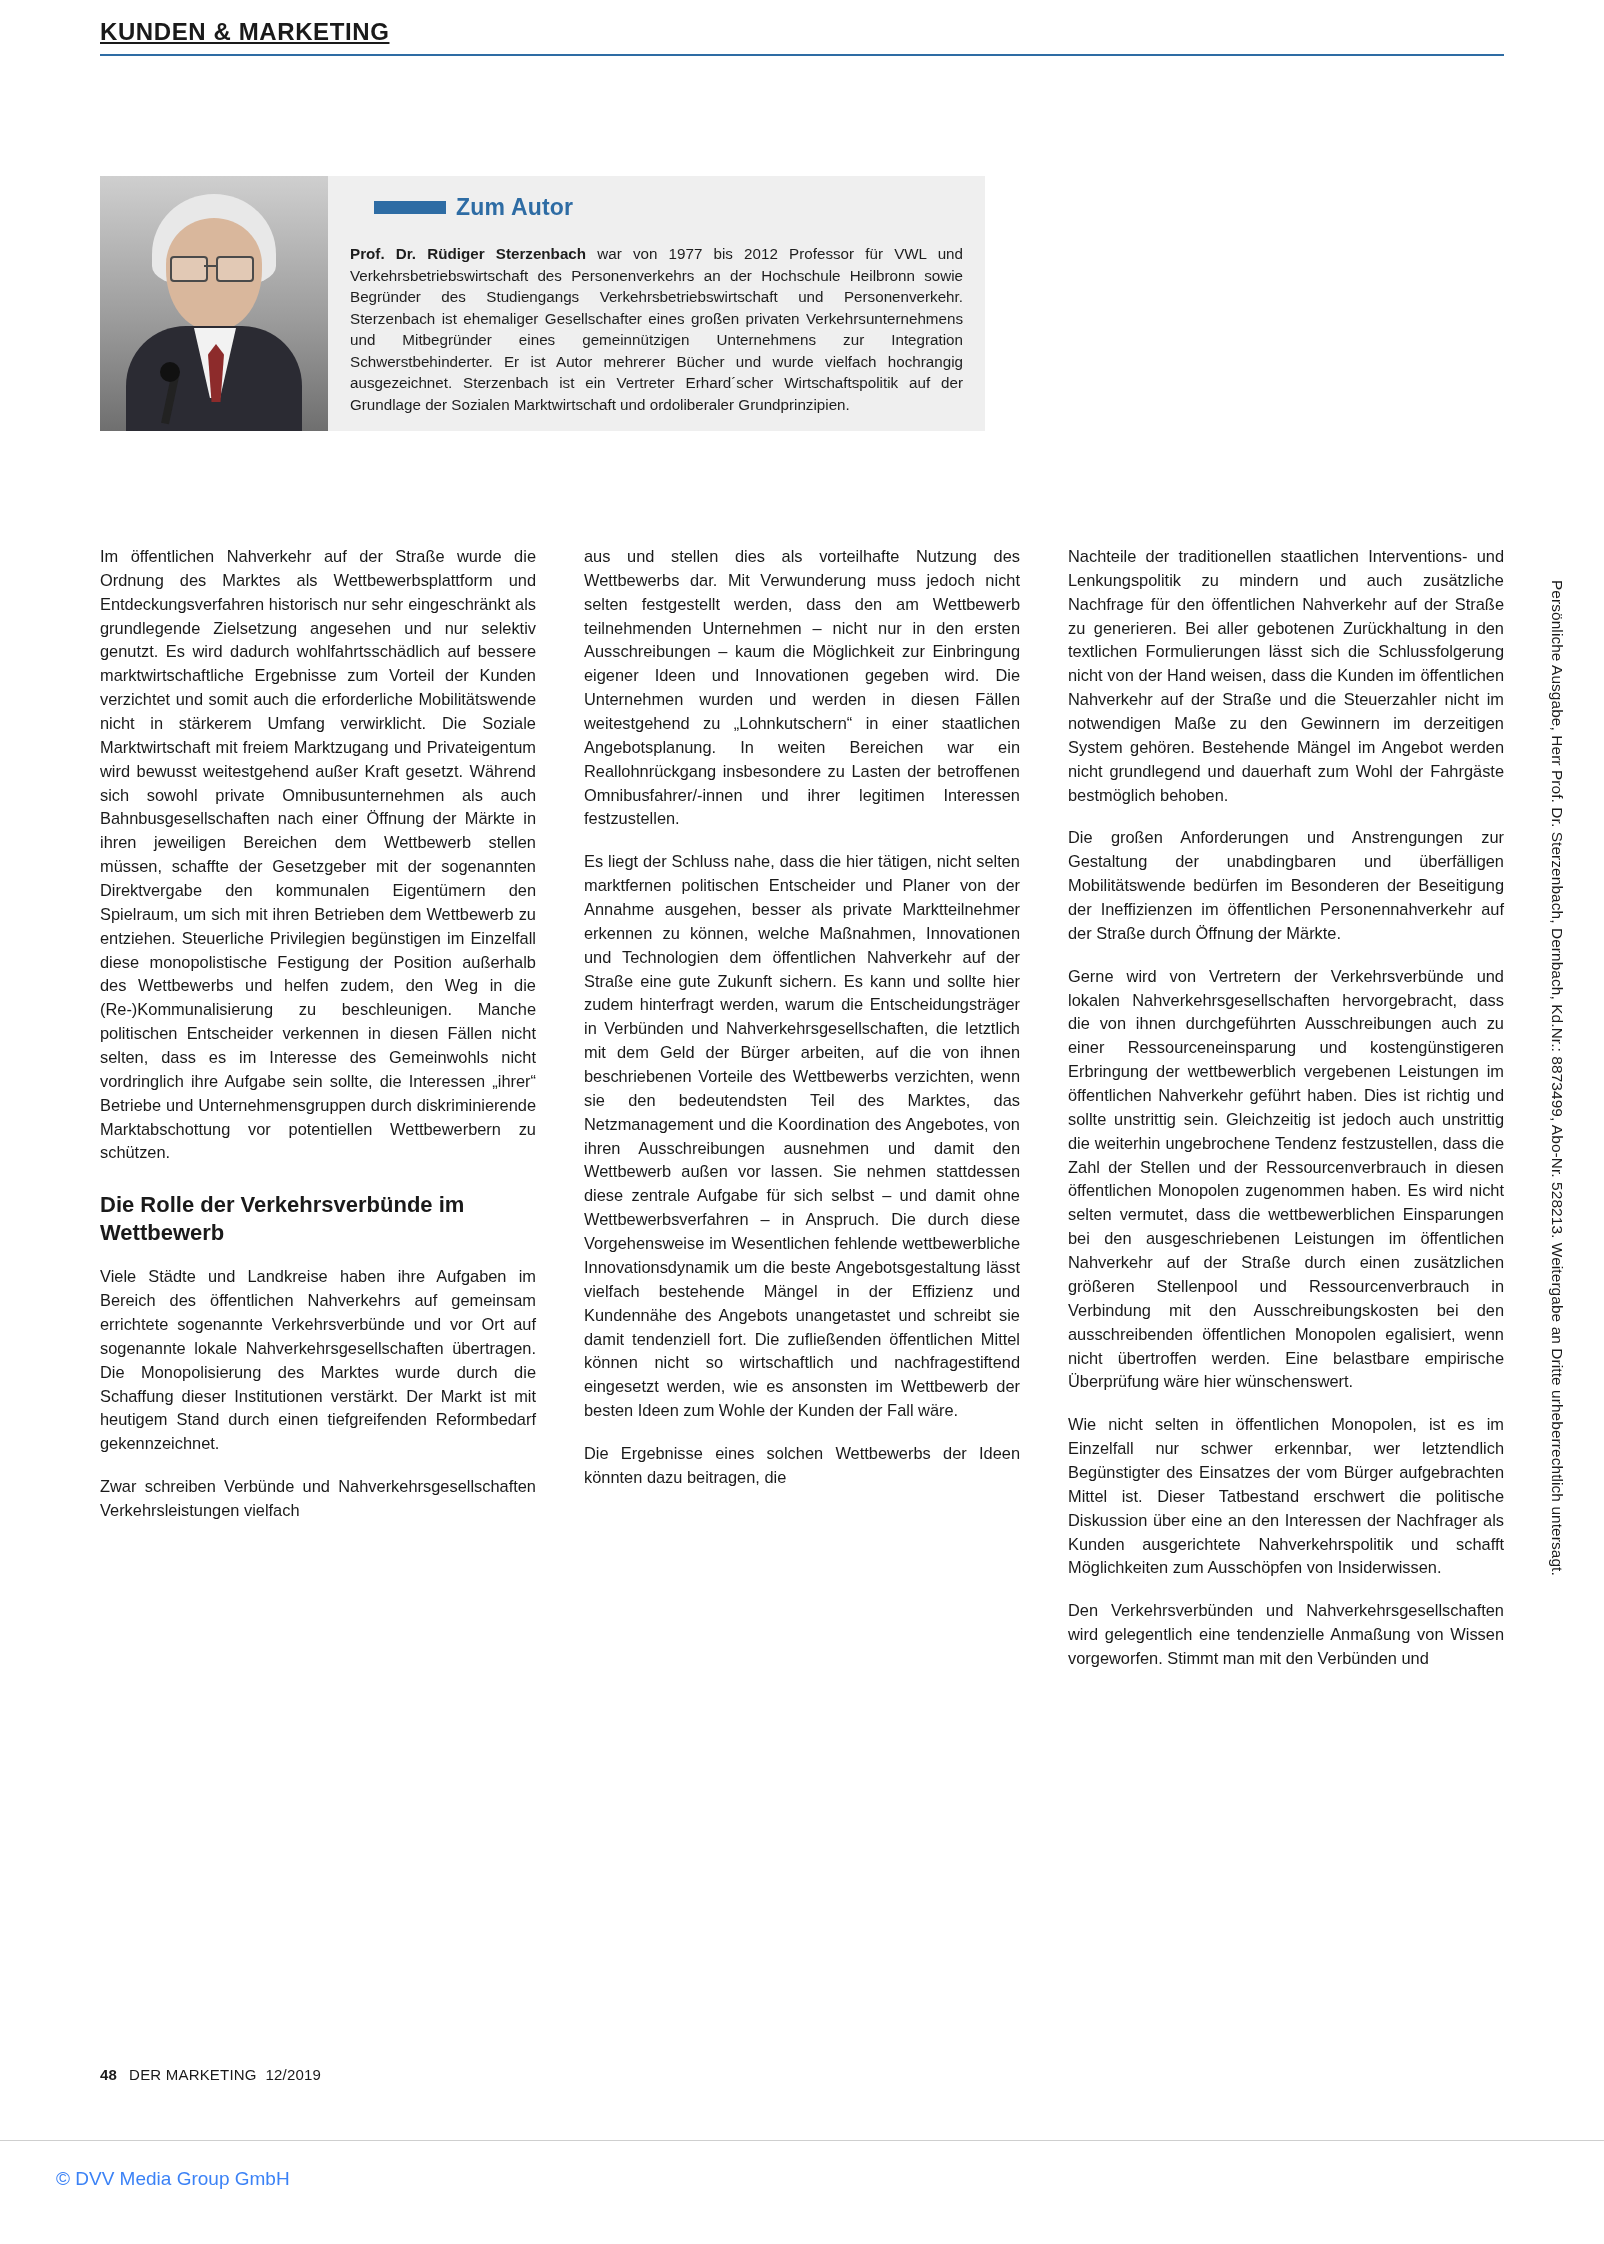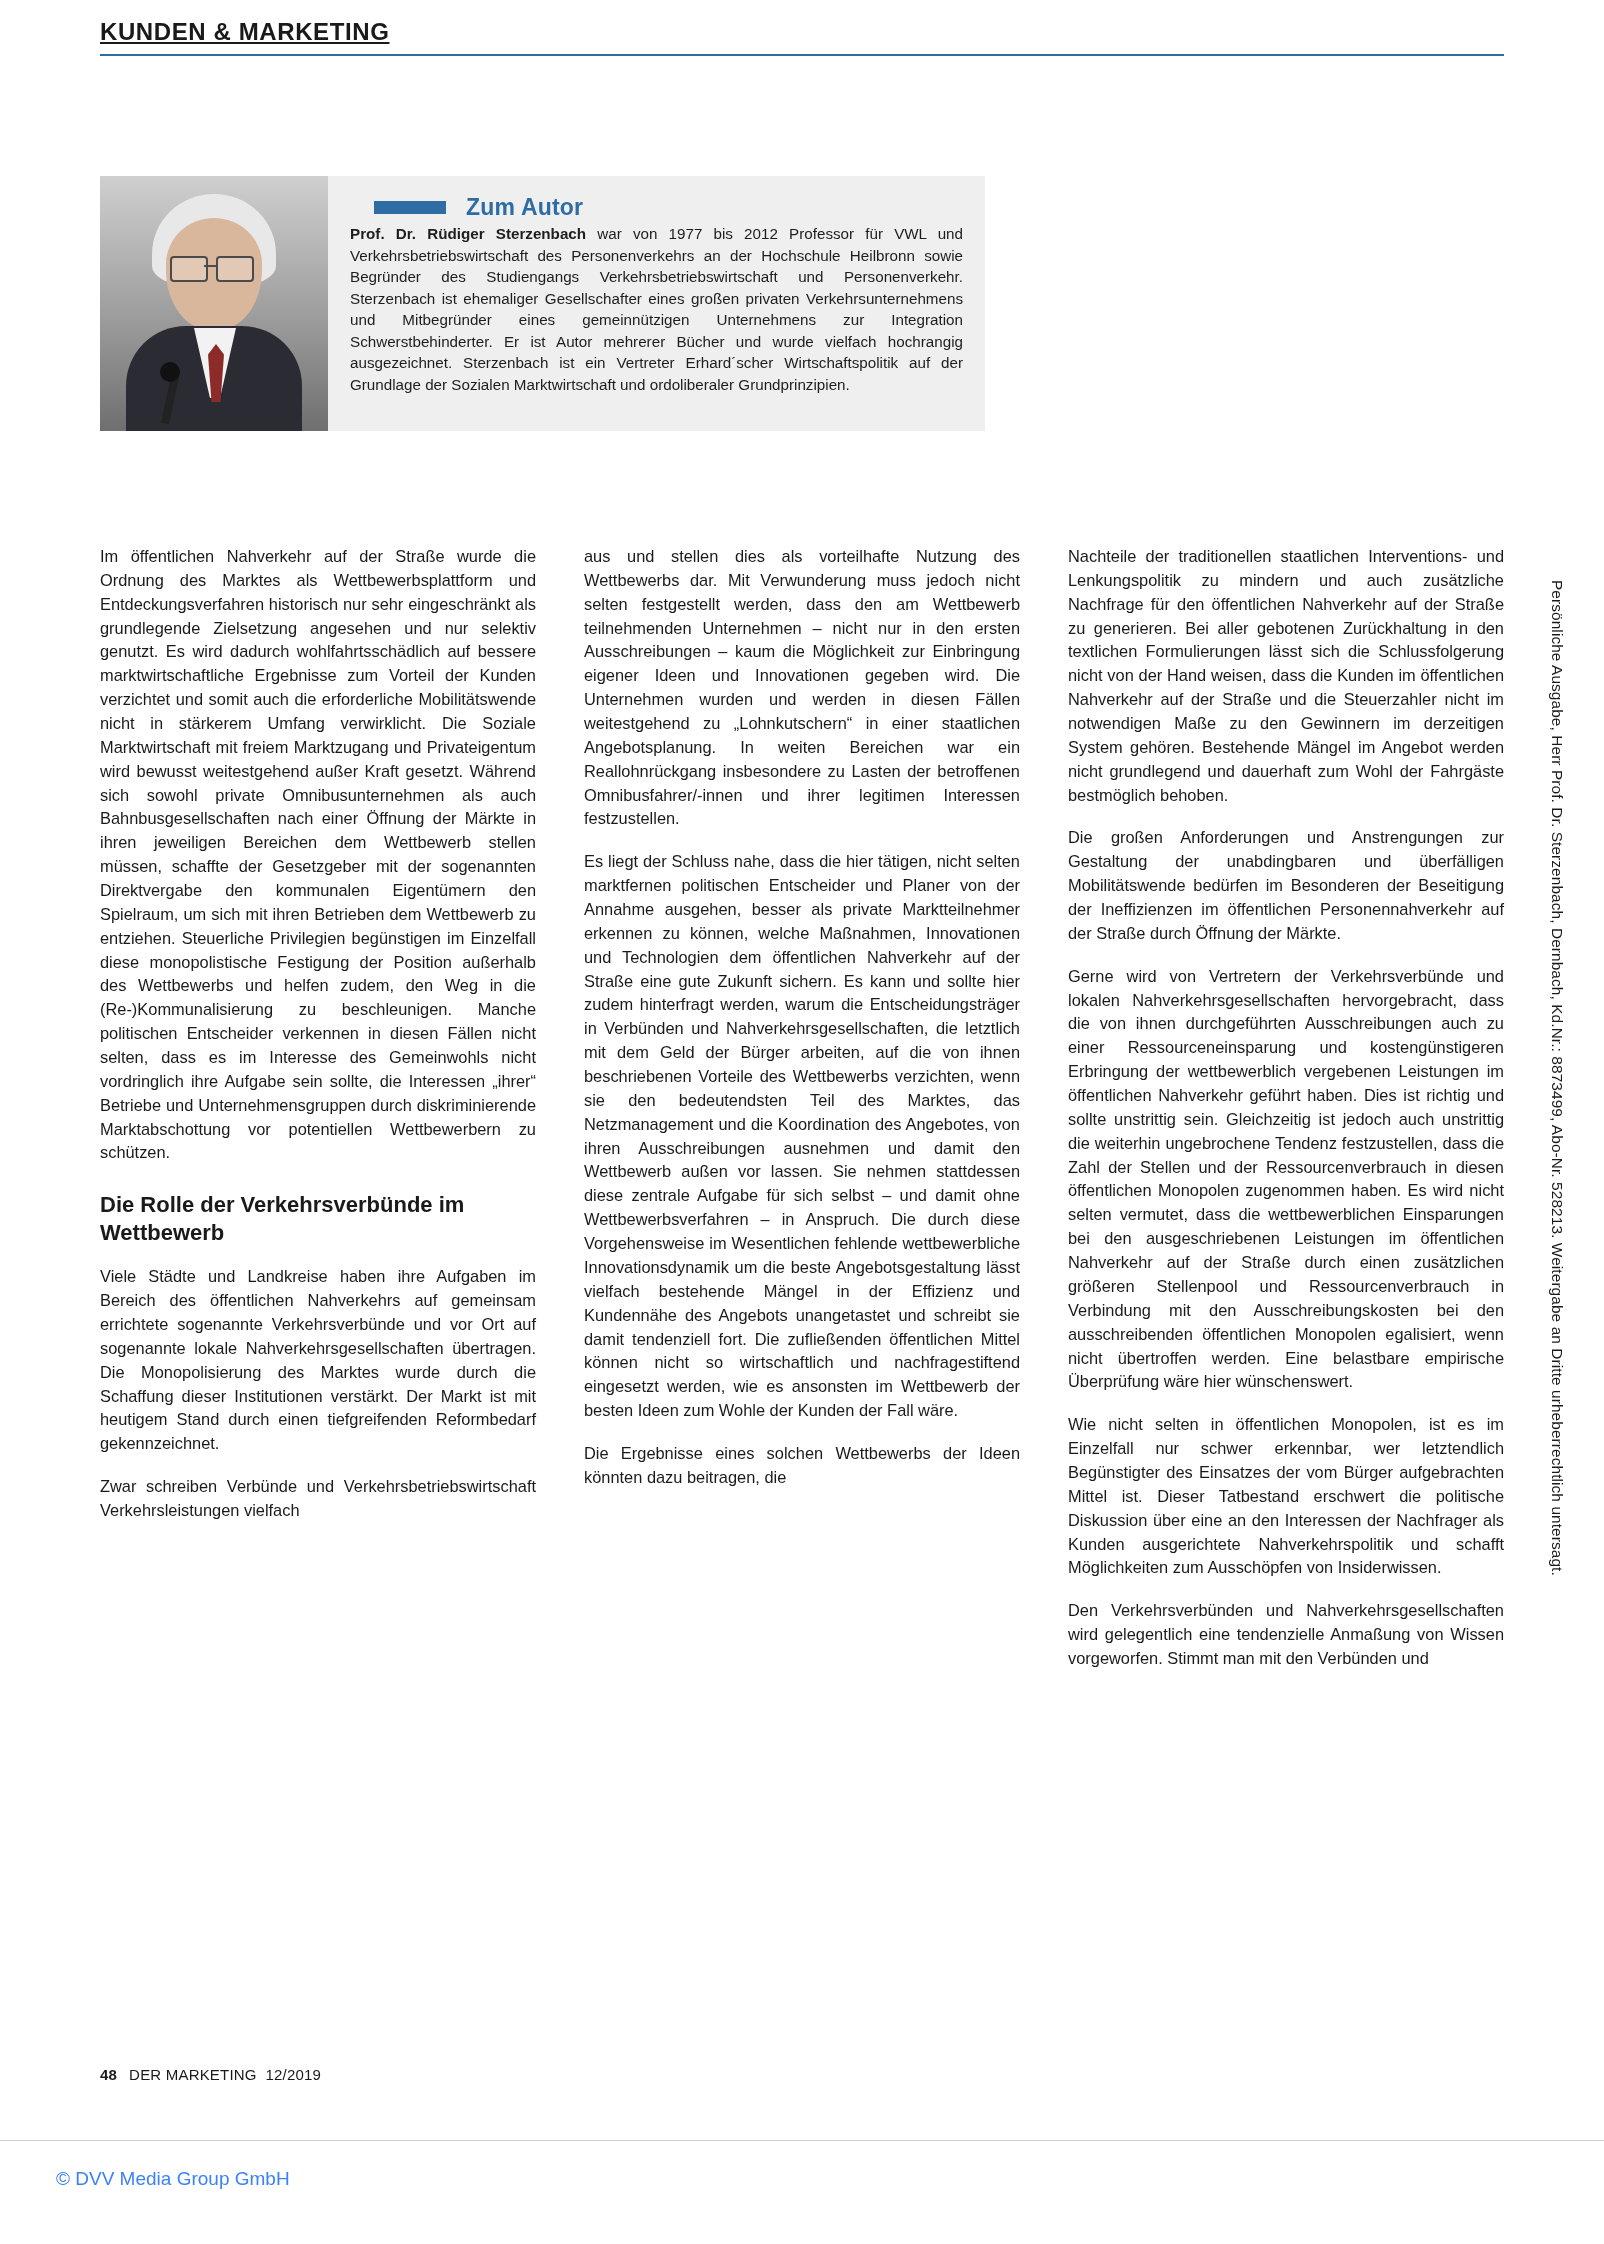--- a/index.html
+++ b/index.html
@@ -112,22 +112,22 @@
 
   .author-text {
     flex: 1;
     background: #efefef;
     padding: 18px 22px 18px 22px;
     box-sizing: border-box;
   }
   .zum-autor {
     display: flex;
     align-items: center;
-    gap: 20px;
-    margin-bottom: 2px;
+    gap: 10px;
+    margin-bottom: 22px;
     padding-left: 24px;
   }
   .zum-autor .bar {
     width: 72px;
     height: 13px;
     background: #2e6ca4;
     display: inline-block;
   }
   .zum-autor .ztitle {
     font-size: 23px;
@@ -244,21 +244,21 @@
     <p class="author-para"><b>Prof. Dr. Rüdiger Sterzenbach</b><span> war von 1977 bis 2012 Professor für VWL und Verkehrsbetriebswirtschaft des Personenverkehrs an der Hochschule Heilbronn sowie Begründer des Studiengangs Verkehrsbetriebswirtschaft und Personenverkehr. Sterzenbach ist ehemaliger Gesellschafter eines großen privaten Verkehrsunternehmens und Mitbegründer eines gemeinnützigen Unternehmens zur Integration Schwerstbehinderter. Er ist Autor mehrerer Bücher und wurde vielfach hochrangig ausgezeichnet. Sterzenbach ist ein Vertreter Erhard´scher Wirtschaftspolitik auf der Grundlage der Sozialen Marktwirtschaft und ordoliberaler Grundprinzipien.</span></p>
   </div>
 </div>
 
 <div class="columns">
 
   <div class="col">
     <p>Im öffentlichen Nahverkehr auf der Straße wurde die Ordnung des Marktes als Wettbewerbsplattform und Entdeckungsverfahren historisch nur sehr eingeschränkt als grundlegende Zielsetzung angesehen und nur selektiv genutzt. Es wird dadurch wohlfahrtsschädlich auf bessere marktwirtschaftliche Ergebnisse zum Vorteil der Kunden verzichtet und somit auch die erforderliche Mobilitätswende nicht in stärkerem Umfang verwirklicht. Die Soziale Marktwirtschaft mit freiem Marktzugang und Privateigentum wird bewusst weitestgehend außer Kraft gesetzt. Während sich sowohl private Omnibusunternehmen als auch Bahnbusgesellschaften nach einer Öffnung der Märkte in ihren jeweiligen Bereichen dem Wettbewerb stellen müssen, schaffte der Gesetzgeber mit der sogenannten Direktvergabe den kommunalen Eigentümern den Spielraum, um sich mit ihren Betrieben dem Wettbewerb zu entziehen. Steuerliche Privilegien begünstigen im Einzelfall diese monopolistische Festigung der Position außerhalb des Wettbewerbs und helfen zudem, den Weg in die (Re-)Kommunalisierung zu beschleunigen. Manche politischen Entscheider verkennen in diesen Fällen nicht selten, dass es im Interesse des Gemeinwohls nicht vordringlich ihre Aufgabe sein sollte, die Interessen „ihrer“ Betriebe und Unternehmensgruppen durch diskriminierende Marktabschottung vor potentiellen Wettbewerbern zu schützen.</p>
     <h2>Die Rolle der Verkehrsverbünde im Wettbewerb</h2>
     <p>Viele Städte und Landkreise haben ihre Aufgaben im Bereich des öffentlichen Nahverkehrs auf gemeinsam errichtete sogenannte Verkehrsverbünde und vor Ort auf sogenannte lokale Nahverkehrsgesellschaften übertragen. Die Monopolisierung des Marktes wurde durch die Schaffung dieser Institutionen verstärkt. Der Markt ist mit heutigem Stand durch einen tiefgreifenden Reformbedarf gekennzeichnet.</p>
-    <p>Zwar schreiben Verbünde und Verkehrsbetriebswirtschaft Verkehrsleistungen vielfach</p>
+    <p>Zwar schreiben Verbünde und Nahverkehrsgesellschaften Verkehrsleistungen vielfach</p>
   </div>
 
   <div class="col">
     <p>aus und stellen dies als vorteilhafte Nutzung des Wettbewerbs dar. Mit Verwunderung muss jedoch nicht selten festgestellt werden, dass den am Wettbewerb teilnehmenden Unternehmen – nicht nur in den ersten Ausschreibungen – kaum die Möglichkeit zur Einbringung eigener Ideen und Innovationen gegeben wird. Die Unternehmen wurden und werden in diesen Fällen weitestgehend zu „Lohnkutschern“ in einer staatlichen Angebotsplanung. In weiten Bereichen war ein Reallohnrückgang insbesondere zu Lasten der betroffenen Omnibusfahrer/-innen und ihrer legitimen Interessen festzustellen.</p>
     <p>Es liegt der Schluss nahe, dass die hier tätigen, nicht selten marktfernen politischen Entscheider und Planer von der Annahme ausgehen, besser als private Marktteilnehmer erkennen zu können, welche Maßnahmen, Innovationen und Technologien dem öffentlichen Nahverkehr auf der Straße eine gute Zukunft sichern. Es kann und sollte hier zudem hinterfragt werden, warum die Entscheidungsträger in Verbünden und Nahverkehrsgesellschaften, die letztlich mit dem Geld der Bürger arbeiten, auf die von ihnen beschriebenen Vorteile des Wettbewerbs verzichten, wenn sie den bedeutendsten Teil des Marktes, das Netzmanagement und die Koordination des Angebotes, von ihren Ausschreibungen ausnehmen und damit den Wettbewerb außen vor lassen. Sie nehmen stattdessen diese zentrale Aufgabe für sich selbst – und damit ohne Wettbewerbsverfahren – in Anspruch. Die durch diese Vorgehensweise im Wesentlichen fehlende wettbewerbliche Innovationsdynamik um die beste Angebotsgestaltung lässt vielfach bestehende Mängel in der Effizienz und Kundennähe des Angebots unangetastet und schreibt sie damit tendenziell fort. Die zufließenden öffentlichen Mittel können nicht so wirtschaftlich und nachfragestiftend eingesetzt werden, wie es ansonsten im Wettbewerb der besten Ideen zum Wohle der Kunden der Fall wäre.</p>
     <p>Die Ergebnisse eines solchen Wettbewerbs der Ideen könnten dazu beitragen, die</p>
   </div>
 
   <div class="col">
     <p>Nachteile der traditionellen staatlichen Interventions- und Lenkungspolitik zu mindern und auch zusätzliche Nachfrage für den öffentlichen Nahverkehr auf der Straße zu generieren. Bei aller gebotenen Zurückhaltung in den textlichen Formulierungen lässt sich die Schlussfolgerung nicht von der Hand weisen, dass die Kunden im öffentlichen Nahverkehr auf der Straße und die Steuerzahler nicht im notwendigen Maße zu den Gewinnern im derzeitigen System gehören. Bestehende Mängel im Angebot werden nicht grundlegend und dauerhaft zum Wohl der Fahrgäste bestmöglich behoben.</p>

